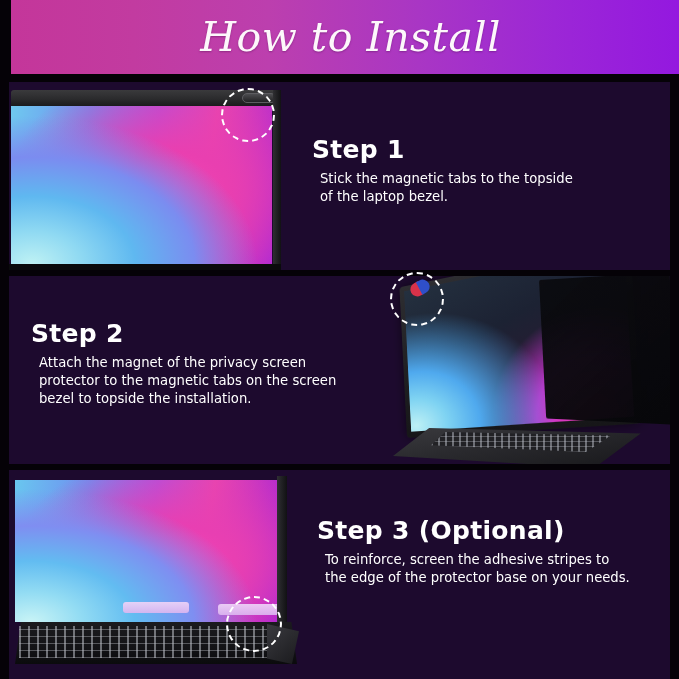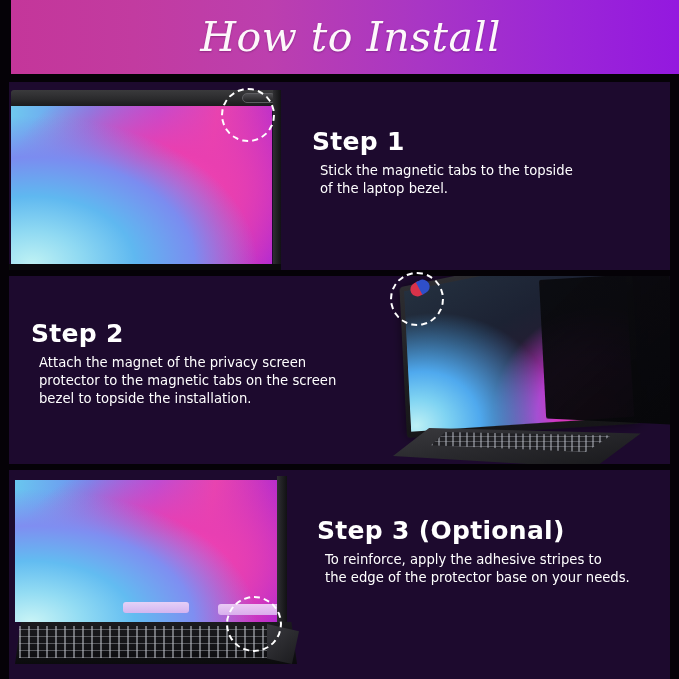--- a/index.html
+++ b/index.html
@@ -19,21 +19,21 @@
   #panel1{top:82px;height:188px;}
   #panel2{top:276px;height:188px;}
   #panel3{top:470px;height:216px;}
 
   .txtblock{position:absolute;color:#fff;}
   .step-title{font-family:"DejaVu Sans",sans-serif;font-weight:bold;font-size:25px;
     letter-spacing:.3px;margin:0 0 7px 0;line-height:1;}
   .step-body{font-family:"DejaVu Sans",sans-serif;font-size:13.2px;line-height:1.38;
     font-weight:500;margin:8px;white-space:pre-line;}
 
-  #t1{left:303px;top:47px;width:350px;}
+  #t1{left:303px;top:55px;width:350px;}
   #t2{left:22px;top:45px;width:340px;}
   #t3{left:308px;top:48px;width:350px;}
 
   
   .lap1{position:absolute;left:0px;top:8px;width:272px;height:182px;}
   .lap1-bezel{position:absolute;left:2px;top:0;width:268px;height:16px;
     background:linear-gradient(180deg,#3a3a3c 0%,#2b2b2d 55%,#1b1b1d 100%);
     border-radius:3px 3px 0 0;}
   .lap1-side{position:absolute;right:0px;top:0;width:8px;height:182px;
     background:linear-gradient(90deg,#2e2e31,#121214);}
@@ -162,21 +162,21 @@
       <div class="stripe" id="stripe-a"></div>
       <div class="stripe" id="stripe-b"></div>
       <div class="lap3-side"></div>
       <div class="lap3-kb"></div>
       <div class="kb-rows"></div>
       <div class="lap3-palm"></div>
     </div>
 
     <div class="txtblock" id="t3">
       <p class="step-title">Step 3 (Optional)</p>
-      <p class="step-body">To reinforce, apply the adhesive stripes to
+      <p class="step-body">To reinforce, screen the adhesive stripes to
 the edge of the protector base on your needs.</p>
     </div>
   </div>
 
   <div class="dashring" id="ring1"></div>
   <div class="dashring" id="ring2"></div>
   <div class="dashring" id="ring3"></div>
 
 </div>
 

